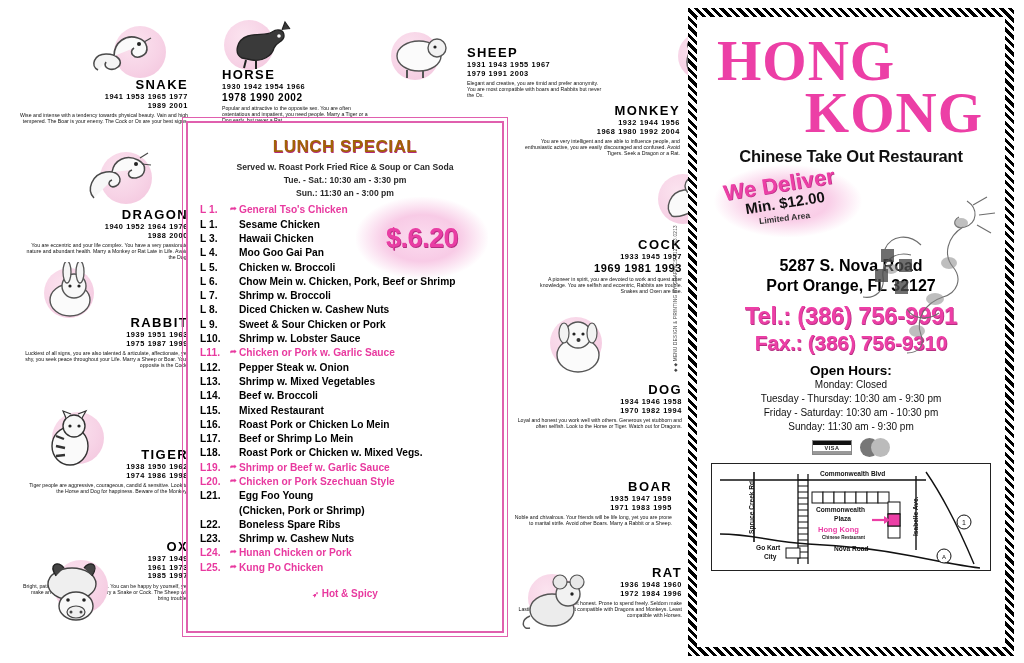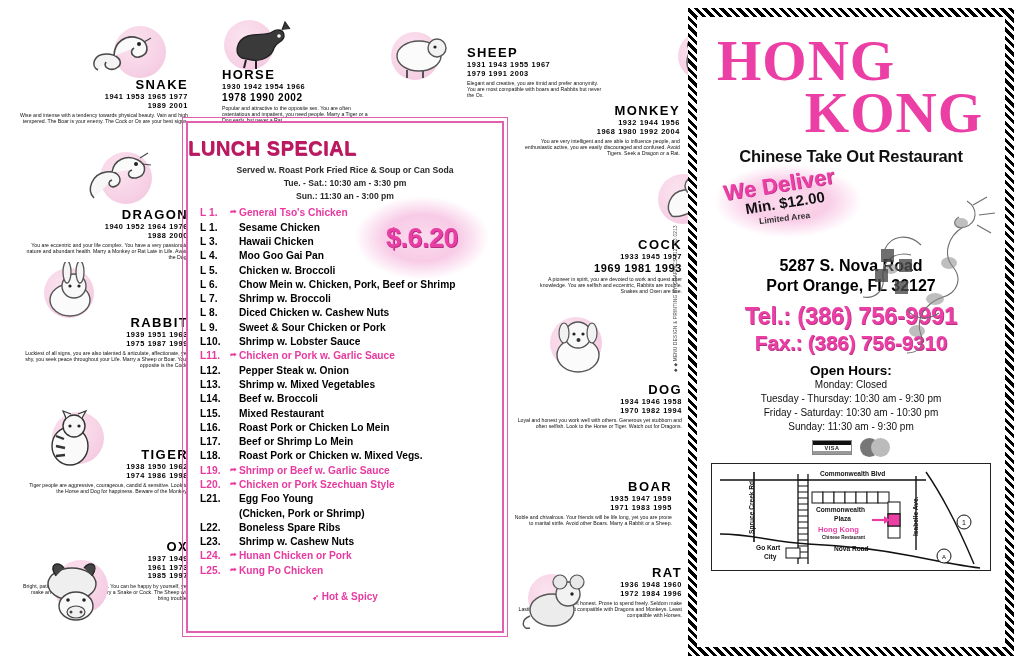--- a/index.html
+++ b/index.html
@@ -30,22 +30,22 @@
     background: radial-gradient(circle at 38% 34%, #fbe3ef 0%, #f7d3e6 55%, #f2c3dc 100%);
   }
 
   
   .lunch-panel {
     position:absolute; left:186px; top:121px; width:318px; height:512px;
     background:#fff; border:2px solid #e05fae;
     outline: 1px solid #e05fae; outline-offset: 3px;
   }
   .lunch-title {
-    color:#be185d; font-weight:bold;
-    font-size:20px; letter-spacing:0.5px; margin-top:14px;
+    text-align:center; color:#a16207; font-weight:bold;
+    font-size:17px; letter-spacing:0.5px; margin-top:14px;
     text-shadow: 0.5px 0.5px 0 #b32b7d;
   }
   .lunch-sub {
     text-align:center; color:#2a2a2a; font-size:8.6px; font-weight:bold;
     margin-top:4px; line-height:1.45;
   }
   .price-burst {
     position:absolute; left:168px; top:74px; width:132px; height:82px;
   }
   .price-burst .star {

